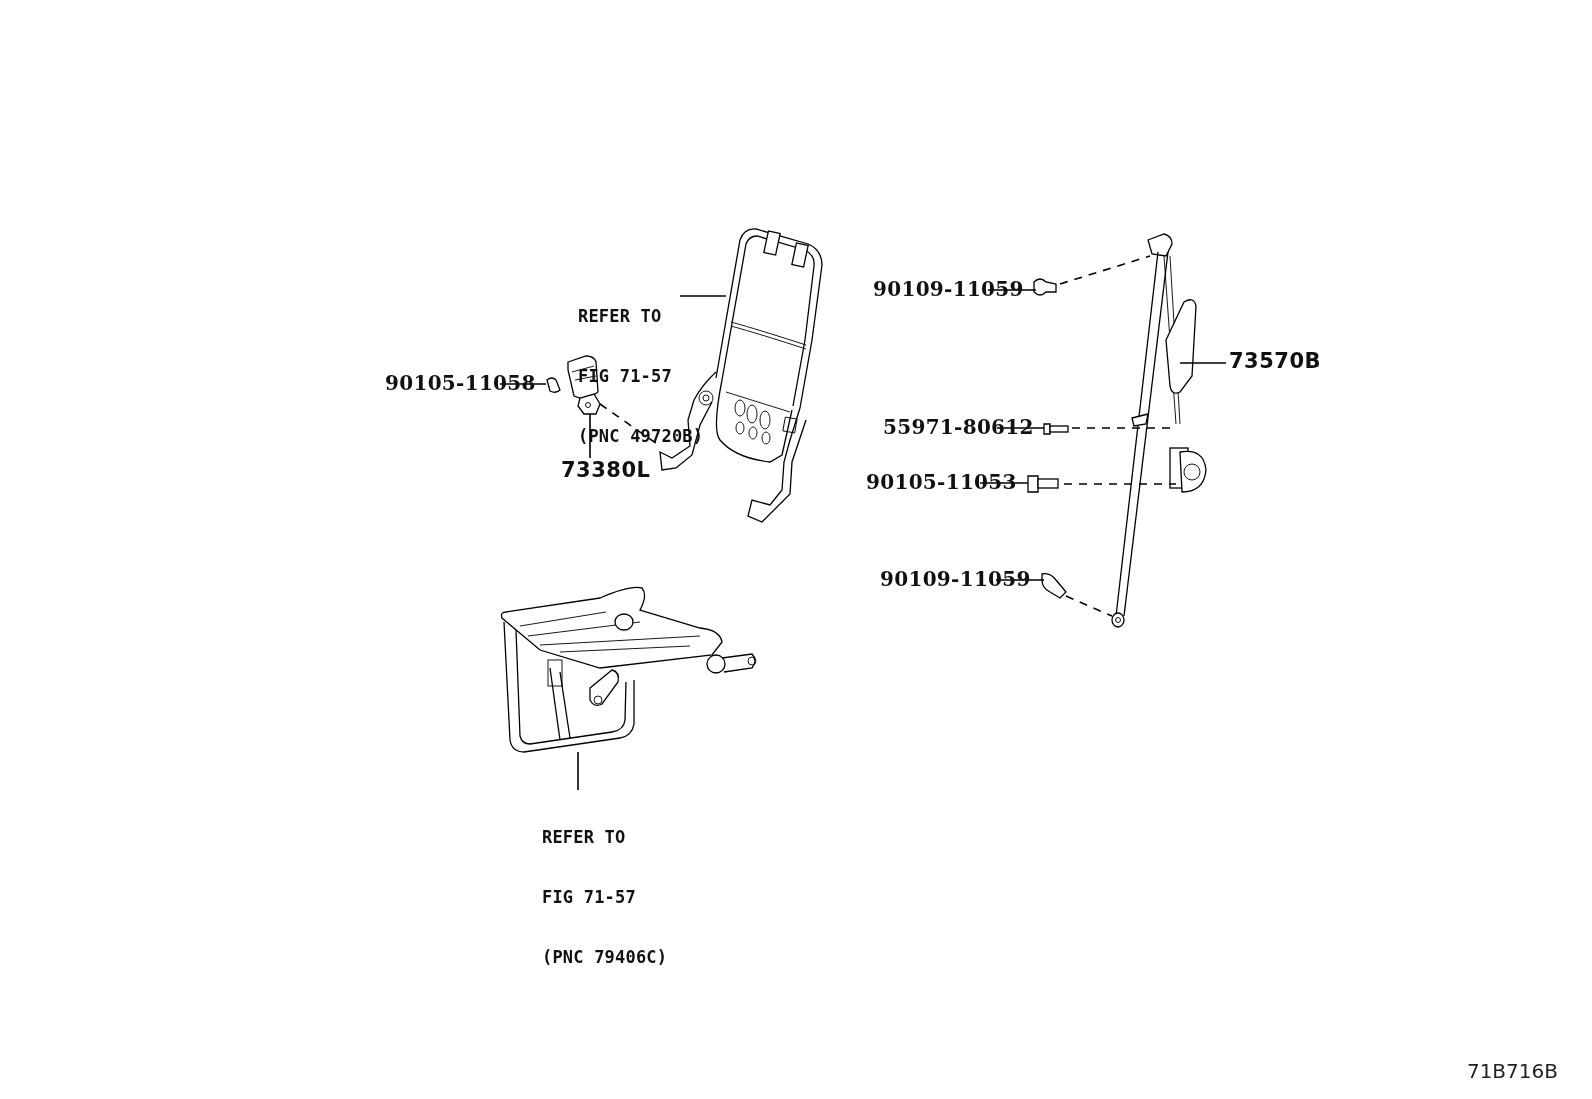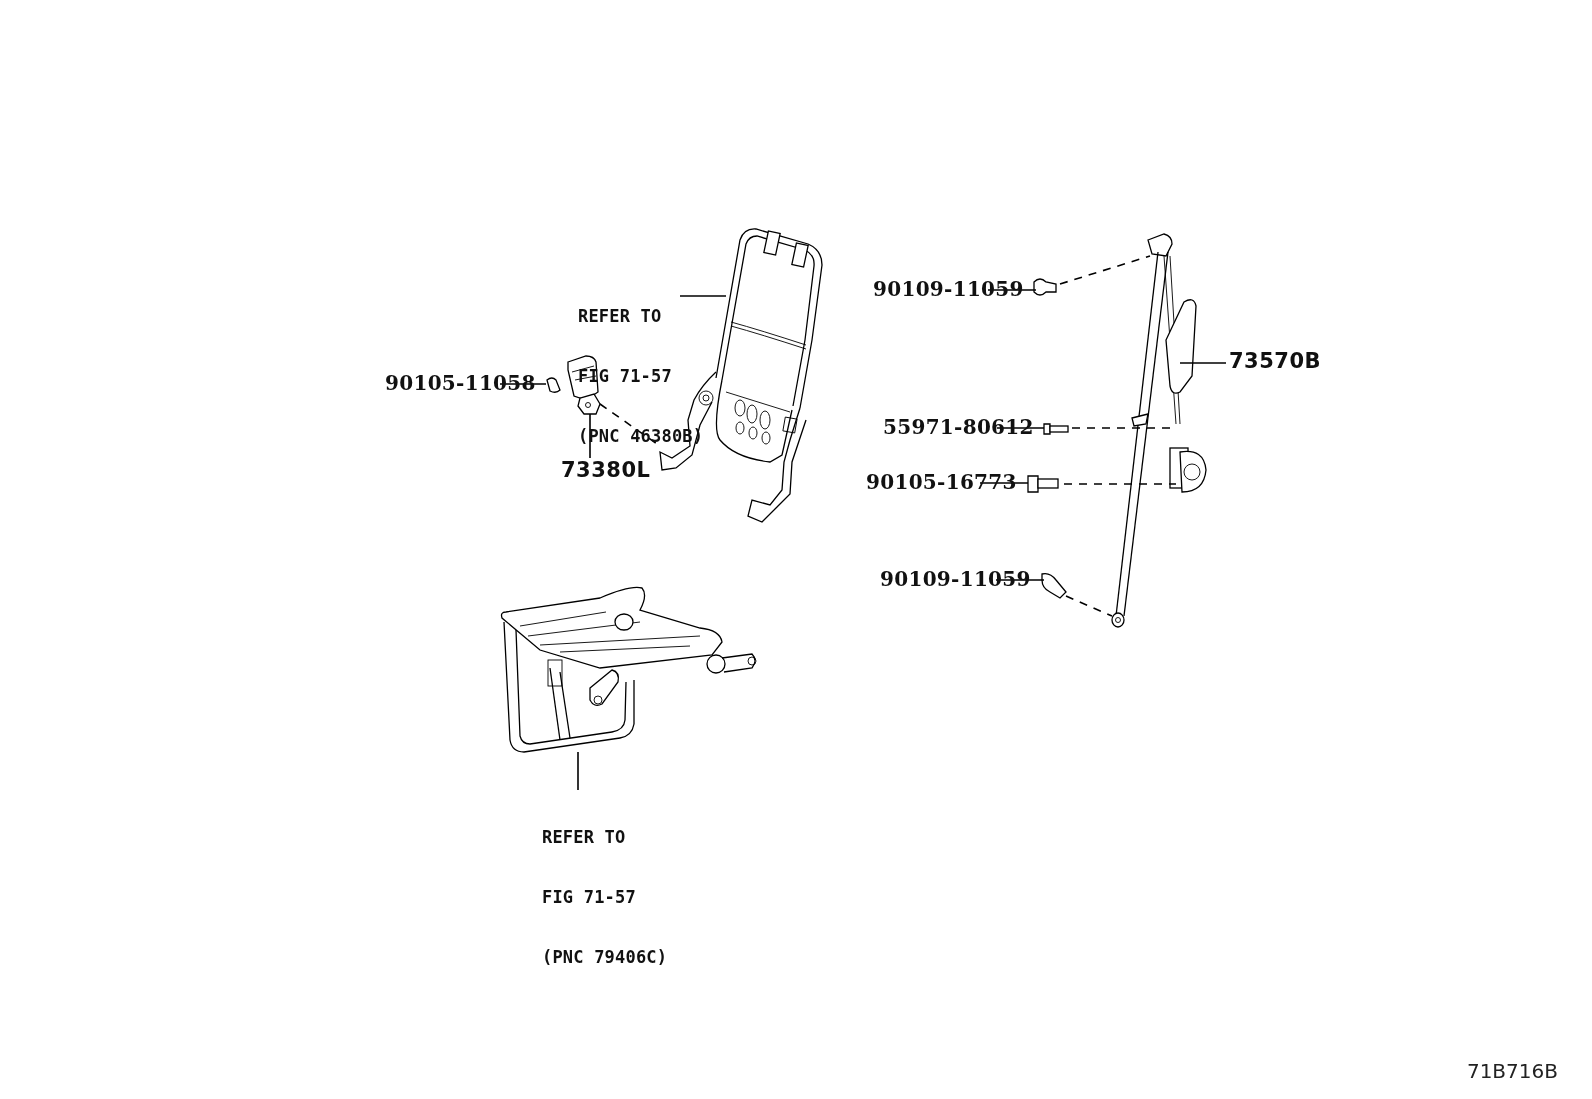--- a/index.html
+++ b/index.html
@@ -130,34 +130,34 @@
     <path class="dash" d="M1060,284 L1150,256"></path>
     <path class="dash" d="M1072,428 L1176,428"></path>
     <path class="dash" d="M1064,484 L1176,484"></path>
     <path class="dash" d="M1066,596 L1112,616"></path>
   </g>
 </svg>
 
 <div class="lbl refer" style="left:578px; top:266px;">
   <div>REFER TO</div>
   <div>FIG 71-57</div>
-  <div>(PNC 46380B)</div>
+  <div>(PNC 49720B)</div>
 </div>
 
 <div class="lbl pn" style="left:385px; top:373px;text-align:right;">90105-11058</div>
 
 <div class="lbl pn-big" style="left:561px; top:460px;">73380L</div>
 
 <div class="lbl pn" style="left:873px; top:279px;">90109-11059</div>
 
 <div class="lbl pn-big" style="left:1229px; top:351px;">73570B</div>
 
 <div class="lbl pn" style="left:883px; top:417px;">55971-80612</div>
 
-<div class="lbl pn" style="left:866px; top:472px;">90105-16773</div>
+<div class="lbl pn" style="left:866px; top:472px;">90105-11053</div>
 
 <div class="lbl pn" style="left:880px; top:569px;">90109-11059</div>
 
 <div class="lbl refer" style="left:542px; top:787px;">
   <div>REFER TO</div>
   <div>FIG 71-57</div>
   <div>(PNC 79406C)</div>
 </div>
 
 <div class="illus-id">71B716B</div>

